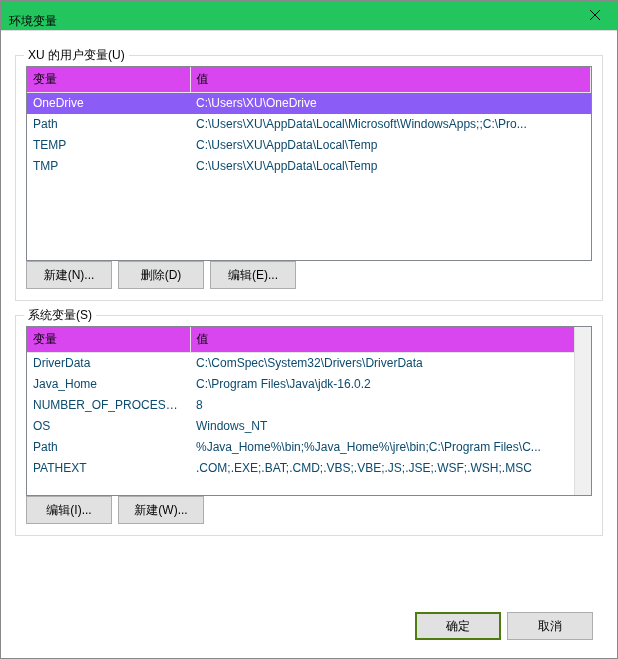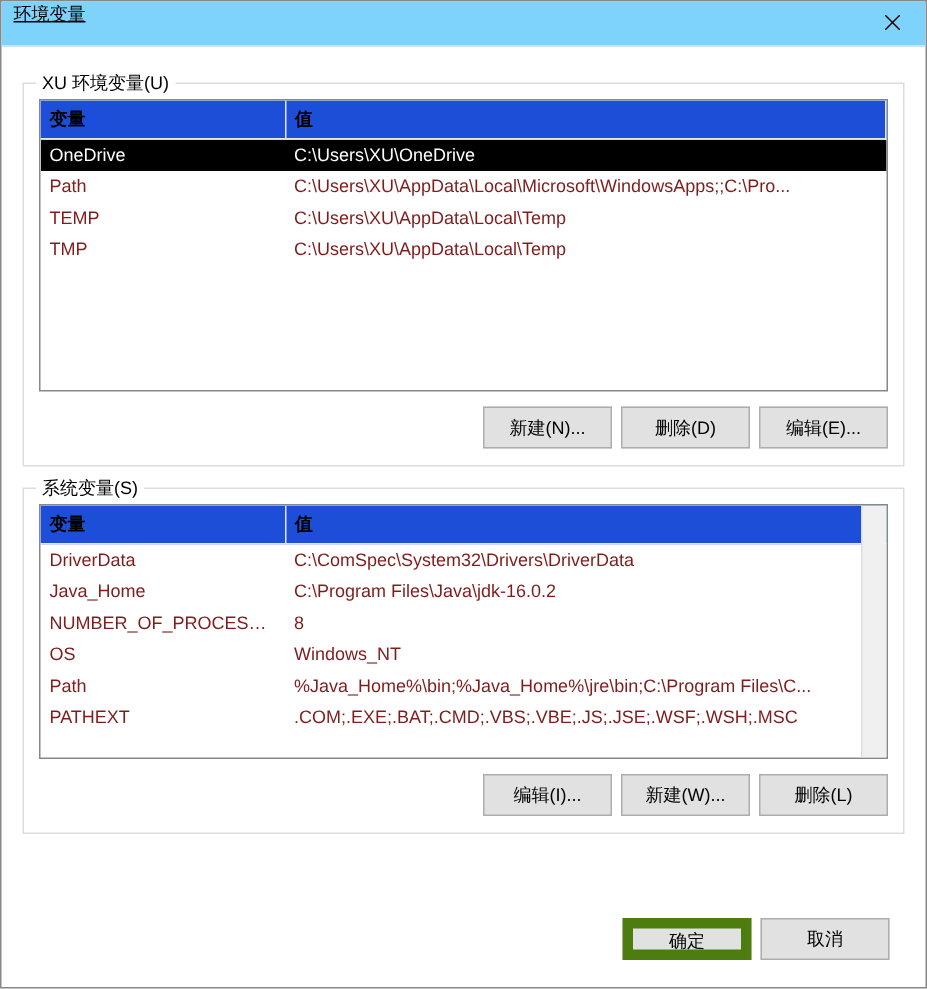--- a/index.html
+++ b/index.html
@@ -1,34 +1,34 @@
 <!DOCTYPE html>
 <html><head>
 <meta charset="utf-8">
 <style>
 * { box-sizing: border-box; margin: 0; padding: 0; font-family: "Microsoft YaHei", "Segoe UI", sans-serif; font-size: 12px; }
 body { background: #fff; width: 618px; height: 659px; border: 1px solid #888; display: flex; flex-direction: column; }
-.titlebar { height: 30px; display: flex; align-items: flex-start; border-bottom: 1px solid #ddd; background: #7dd3fc; text-decoration: underline; }
+.titlebar { height: 30px; display: flex; align-items: flex-end; border-bottom: 1px solid #ddd; background: #22c55e; }
 .titlebar .title { flex: 1; padding-left: 8px; color: #000; }
 .close-btn { width: 45px; height: 100%; display: flex; align-items: center; justify-content: center; cursor: pointer; }
 .close-btn svg { width: 10px; height: 10px; }
 .content { flex: 1; padding: 10px 14px 0 14px; display: flex; flex-direction: column; }
 .group { border: 1px solid #dcdcdc; margin-top: 14px; padding: 10px 10px 11px 10px; position: relative; }
 .group .legend { position: absolute; top: -9px; left: 8px; background: #fff; padding: 0 4px; color: #000; }
 .table-wrap { border: 1px solid #828790; background: #fff; height: 195px; position: relative; overflow: hidden; }
 .table-wrap.short { height: 170px; }
 .table { width: 100%; border-collapse: collapse; table-layout: fixed; }
-.table th { text-align: left; font-weight: bold; background: #1d4ed8; border-right: 1px solid #e5e5e5; border-bottom: 1px solid #e5e5e5; padding: 4px 6px; color: #000; height: 24px; }
-.table td { padding: 3px 6px; color: #7f1d1d; white-space: nowrap; overflow: hidden; text-overflow: ellipsis; height: 21px; }
-.table tr.selected td { background: #000000; color: #fff; }
+.table th { text-align: left; font-weight: normal; background: #d946ef; border-right: 1px solid #e5e5e5; border-bottom: 1px solid #e5e5e5; padding: 4px 6px; color: #000; height: 24px; }
+.table td { padding: 3px 6px; color: #0c4a6e; white-space: nowrap; overflow: hidden; text-overflow: ellipsis; height: 21px; }
+.table tr.selected td { background: #8b5cf6; color: #fff; }
 .table tr.alt td { background: #f5f5f5; }
 .scrollbar { position: absolute; right: 0; top: 0; bottom: 0; width: 17px; background: #f0f0f0; border-left: 1px solid #ddd; }
-.btn-row { display: flex; justify-content: flex-end; gap: 6px; margin-top: 10px; }
+.btn-row { display: flex; justify-content: flex-start; gap: 6px; }
 button.btn { min-width: 86px; height: 28px; background: #e1e1e1; border: 1px solid #adadad; color: #000; cursor: pointer; padding: 0 12px; }
-button.btn.default { border: 7px solid #4d7c0f; background: #e1e1e1; text-align: center; }
+button.btn.default { border: 2px solid #4d7c0f; background: #e1e1e1; text-align: center; }
 .footer { display: flex; justify-content: flex-end; gap: 6px; padding: 16px 24px 18px 0; }
 .col-var { width: 163px; }
 </style>
 </head>
 <body>
 
 <div class="titlebar">
   <span class="title">环境变量</span>
   <div class="close-btn">
     <span>
@@ -36,21 +36,21 @@
           <line x1="0" y1="0" x2="10" y2="10" stroke="#000" stroke-width="1"></line>
           <line x1="10" y1="0" x2="0" y2="10" stroke="#000" stroke-width="1"></line>
         </svg>
     </span>
   </div>
 </div>
 
 <div class="content">
 
   <fieldset class="group">
-    <span class="legend">XU 环境变量(U)</span>
+    <span class="legend">XU 的用户变量(U)</span>
     <div class="table-wrap">
       <table class="table">
         <colgroup>
             <col class="col-var">
             <col>
           </colgroup>
         <thead>
           <tr>
             <th>变量</th>
             <th>值</th>
@@ -122,21 +122,20 @@
               <td>PATHEXT</td>
               <td>.COM;.EXE;.BAT;.CMD;.VBS;.VBE;.JS;.JSE;.WSF;.WSH;.MSC</td>
             </tr>
           </tbody>
       </table>
       <div class="scrollbar"></div>
     </div>
     <div class="btn-row">
       <button class="btn">编辑(I)...</button>
       <button class="btn">新建(W)...</button>
-      <button class="btn">删除(L)</button>
     </div>
   </fieldset>
 
 </div>
 
 <div class="footer">
   <button class="btn default">确定</button>
   <button class="btn">取消</button>
 </div>
 

